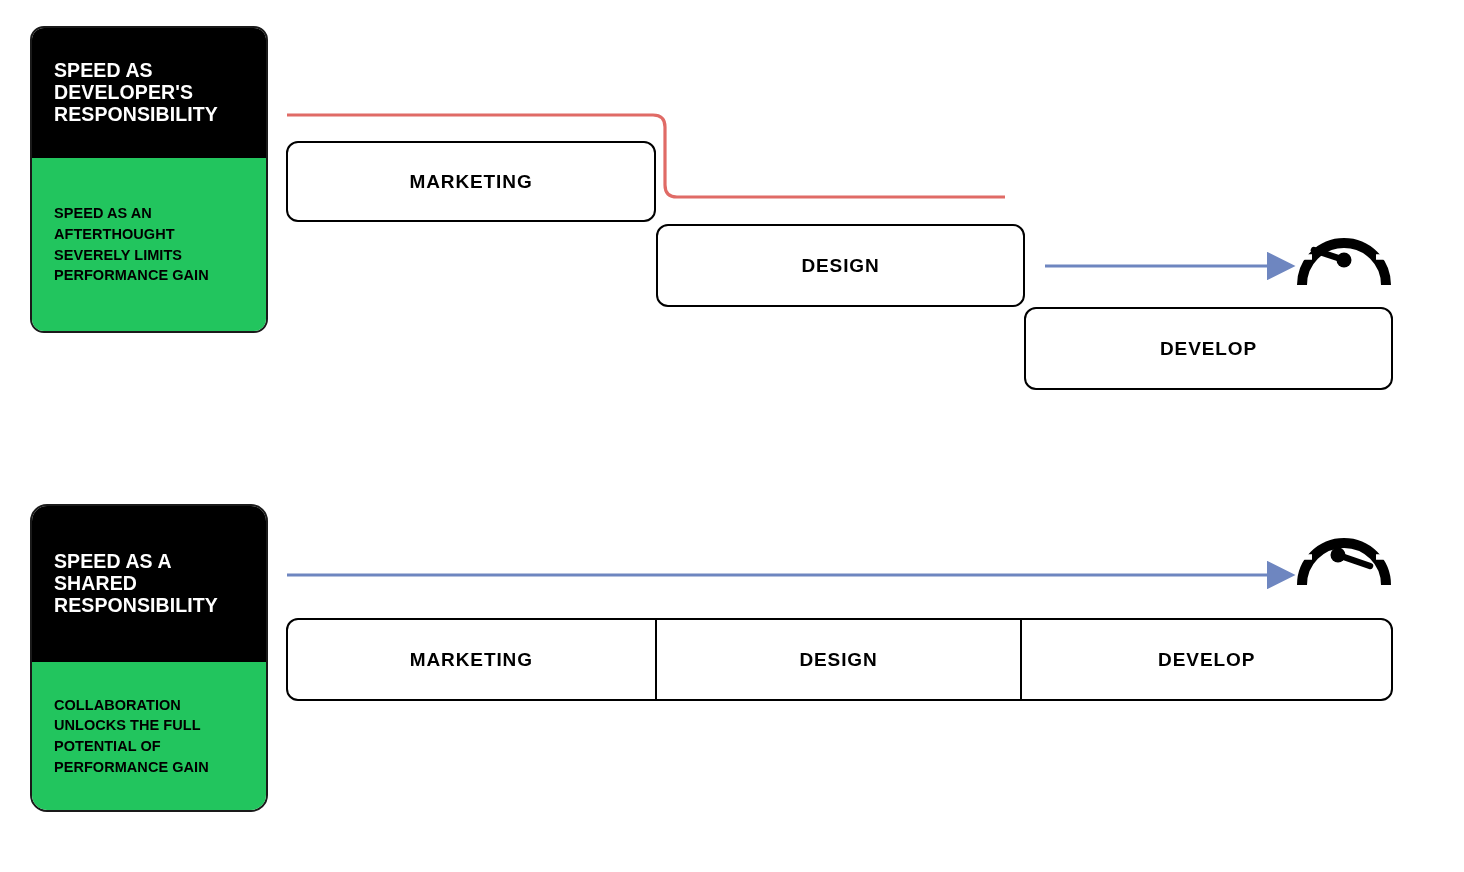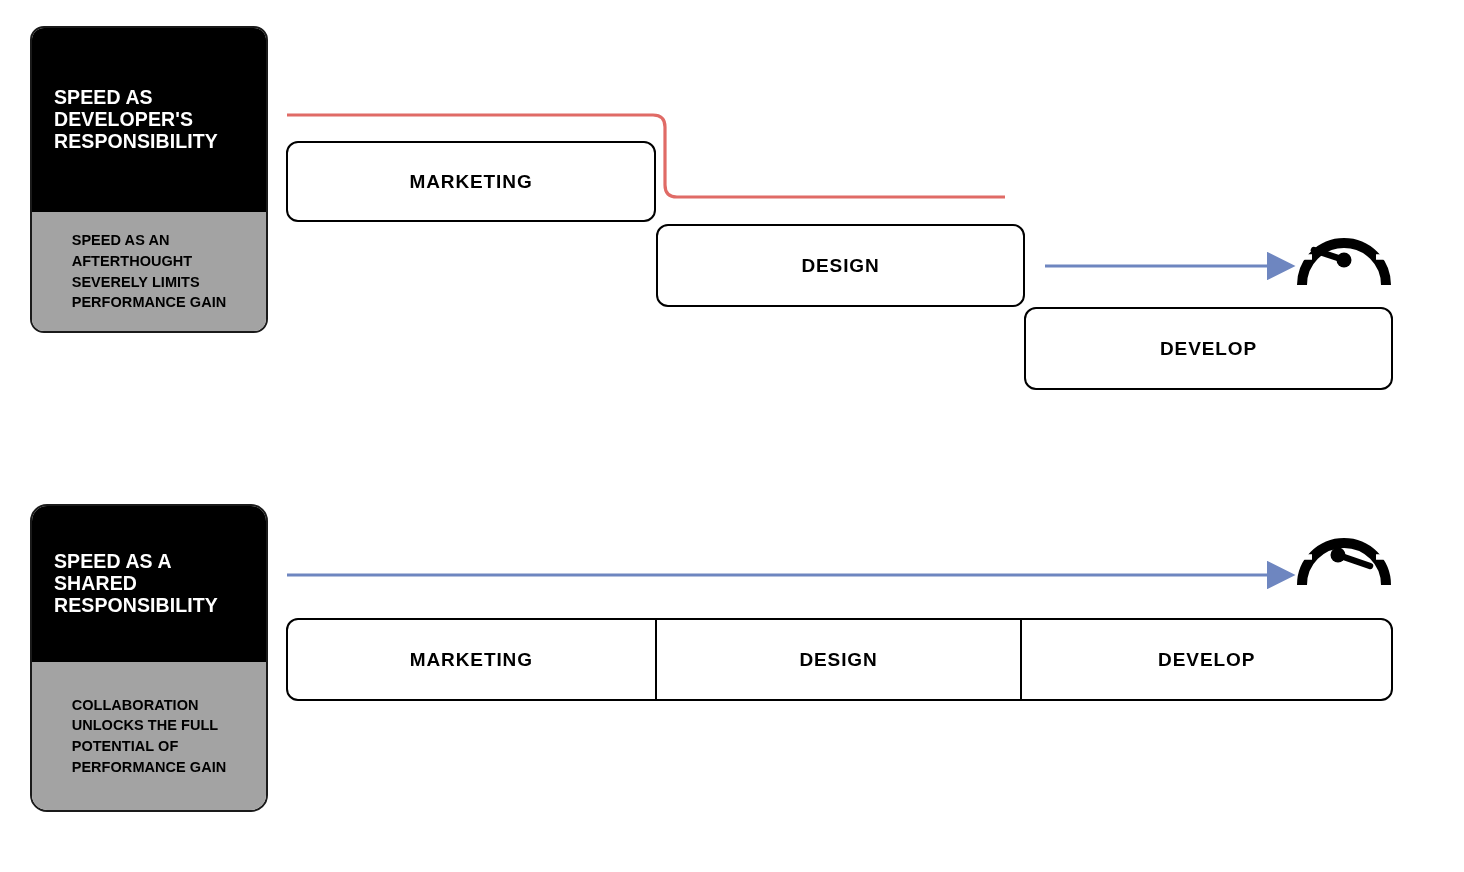--- a/index.html
+++ b/index.html
@@ -41,27 +41,26 @@
   .info-card-head .headline {
     font-size: 19.5px;
     font-weight: bold;
     line-height: 1.12;
     letter-spacing: 0.1px;
     text-transform: uppercase;
     white-space: pre-line;
   }
   .info-card-body {
     flex: 1;
-    background: #a3a3a3;
+    background: #22c55e;
     color: #000000;
     box-sizing: border-box;
     display: flex;
     align-items: center;
     padding: 0 22px;
-    justify-content: center;
   }
   .info-card-body .subtext {
     font-size: 14.5px;
     font-weight: bold;
     line-height: 1.42;
     letter-spacing: 0.05px;
     text-transform: uppercase;
     white-space: pre-line;
   }
 
@@ -119,21 +118,21 @@
     pointer-events: none;
   }
   .gauge-wrap { position: absolute; }
 </style>
 </head>
 <body>
 
 <div id="canvas">
 
   <div class="info-card" style="left:30px; top:26px; width:238px; height:307px;">
-    <div class="info-card-head" style="height:184px;">
+    <div class="info-card-head" style="height:130px;">
       <div class="headline">SPEED AS
 DEVELOPER'S
 RESPONSIBILITY</div>
     </div>
     <div class="info-card-body">
       <div class="subtext">SPEED AS AN
 AFTERTHOUGHT
 SEVERELY LIMITS
 PERFORMANCE GAIN</div>
     </div>

